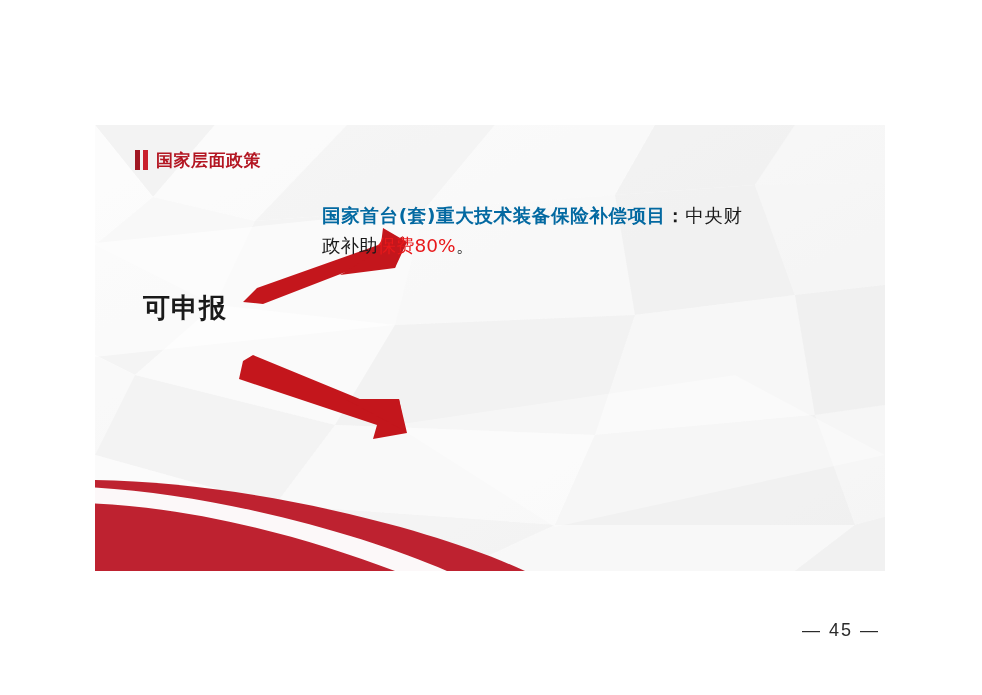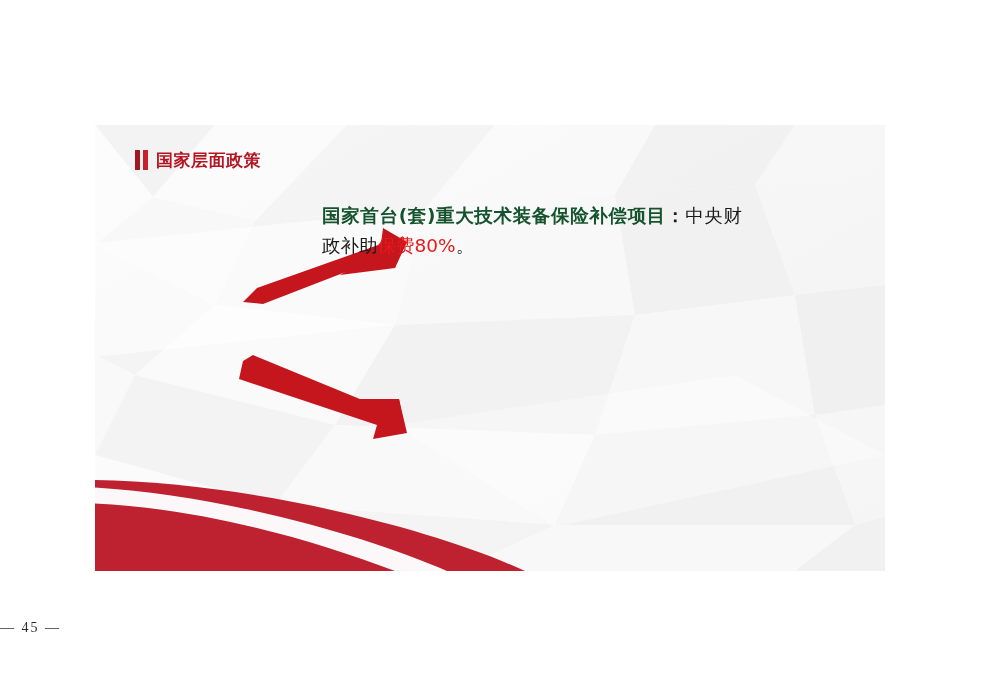--- a/index.html
+++ b/index.html
@@ -96,38 +96,39 @@
     line-height: 30px;
     color: #1a1a1a;
     text-align: justify;
     text-justify: inter-ideograph;
   }
   #para-1 { left: 227px; top: 76px; }
   #para-2 { left: 227px; top: 249px; }
 
   .para-head {
     font-weight: bold;
-    color: #14532d;
+    color: #0369a1;
     margin-top: 8px;
   }
   .para-colon {
     font-weight: bold;
     color: #1a1a1a;
   }
   .para-body { color: #1a1a1a; }
   .hl-red    { color: #e8191b; margin-top: 6px; }
 
   
   #page-number {
     position: absolute;
     left: 0;
     top: 620px;
     width: 880px;
-    font-family: Liberation Serif, serif;
-    font-size: 14px;
+    text-align: right;
+    font-family: Liberation Sans, sans-serif;
+    font-size: 18px;
     color: #2b2b2b;
     letter-spacing: 2px;
   }
 </style>
 </head>
 <body>
 
 <div id="page">
 
   <div id="slide">
@@ -190,20 +191,21 @@
         </g>
       </g>
     </svg>
 
     <div id="section-title">
       <span class="bar bar-dark"></span>
       <span class="bar bar-light"></span>
       <span id="section-title-text">国家层面政策</span>
     </div>
 
+    <div id="left-label">可申报</div>
 
     <svg id="arrow-up" class="arrow-svg" viewBox="0 0 180 90">
       <path d="M 8,82 L 22,68 L 146,24 L 148,8 L 172,22 L 160,48 L 152,36 L 28,84 Z" fill="#c4161c"></path>
       <path d="M 105,55 L 168,16 L 160,48 Z" fill="#c4161c"></path>
     </svg>
 
     <svg id="arrow-down" class="arrow-svg" viewBox="0 0 180 90">
       <path d="M 8,8 L 4,26 L 142,72 L 138,86 L 172,80 L 164,46 L 154,58 L 18,2 Z" fill="#c4161c"></path>
       <path d="M 110,46 L 170,78 L 164,46 Z" fill="#c4161c"></path>
     </svg>

